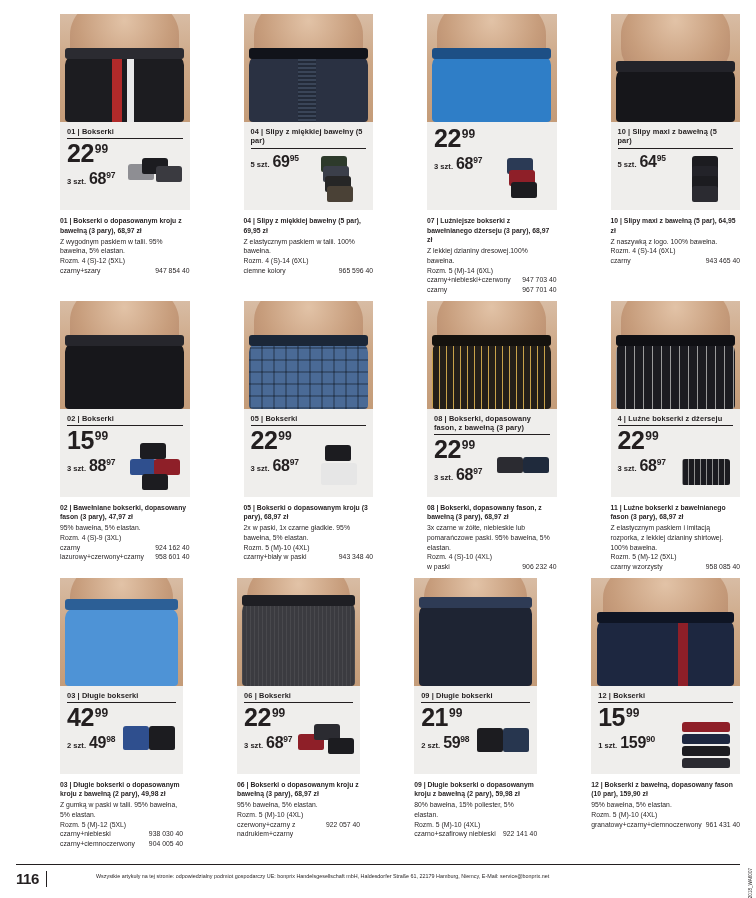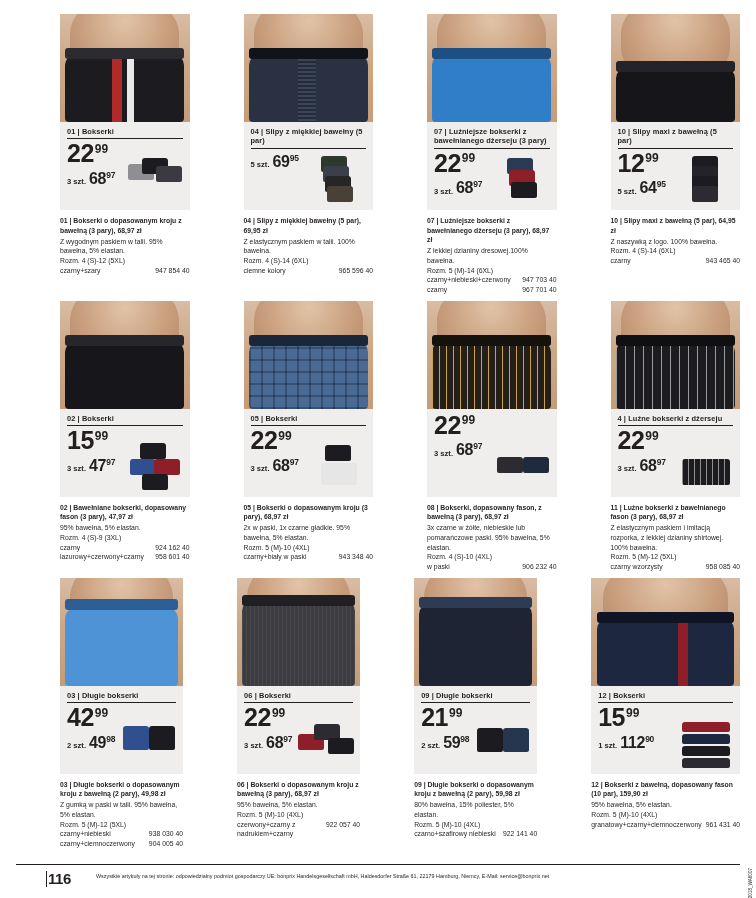--- a/index.html
+++ b/index.html
@@ -146,21 +146,20 @@
     position:absolute;
     left:16px; right:16px; top:0;
     border-top:1px solid #231f20;
   }
   .pagenum {
     position:absolute;
     left:16px; top:6px;
     font-size:15px;
     font-weight:bold;
     letter-spacing:-0.4px;
-    margin-left:32px;
   }
   .pagebar {
     position:absolute;
     left:46px; top:7px;
     width:1px; height:16px;
     background:#231f20;
   }
   .legal {
     position:absolute;
     left:96px; right:34px; top:9px;
@@ -257,24 +256,20 @@
     </div>
 
     <div class="card">
       <div class="photo">
         <div class="skin"></div>
         <div class="torso"></div>
         <div class="garment" style="background:#2f7ec7;"></div>
         <div class="waist" style="bottom:58%;background:#1d4f85;"></div>
       </div>
       <div class="infobox">
-        <div class="infohead">
-          <span>07</span> |
-          <span>Luźniejsze bokserki z bawełnianego dżerseju (3 pary)</span>
-        </div>
         <div class="price"><span>22</span><sup>99</sup></div>
         <div class="multi">
           <span>3 szt.</span>
           <span class="big"><span>68</span><sup>97</sup></span>
         </div>
         <div class="thumb">
           <div class="t" style="left:12px;top:2px;background:#2b3a55;"></div>
           <div class="t" style="left:14px;top:14px;background:#8e1f28;"></div>
           <div class="t" style="left:16px;top:26px;background:#1c1c20;"></div>
         </div>
@@ -299,21 +294,20 @@
         <div class="skin"></div>
         <div class="torso"></div>
         <div class="garment" style="background:#16161a;height:50%;"></div>
         <div class="waist" style="bottom:46%;background:#232329;"></div>
       </div>
       <div class="infobox">
         <div class="infohead">
           <span>10</span> |
           <span>Slipy maxi z bawełną (5 par)</span>
         </div>
-        <div class="price"><span>12</span><sup>99</sup></div>
         <div class="multi">
           <span>5 szt.</span>
           <span class="big"><span>64</span><sup>95</sup></span>
         </div>
         <div class="thumb">
           <div class="t" style="left:14px;top:0px;background:#1c1c20;"></div>
           <div class="t" style="left:14px;top:10px;background:#232329;"></div>
           <div class="t" style="left:14px;top:20px;background:#1c1c20;"></div>
           <div class="t" style="left:14px;top:30px;background:#2b2b31;"></div>
         </div>
@@ -340,21 +334,21 @@
         <div class="waist" style="bottom:58%;background:#26262c;"></div>
       </div>
       <div class="infobox">
         <div class="infohead">
           <span>02</span> |
           <span>Bokserki</span>
         </div>
         <div class="price"><span>15</span><sup>99</sup></div>
         <div class="multi">
           <span>3 szt.</span>
-          <span class="big"><span>47</span><sup>97</sup></span>
+          <span class="big"><span>88</span><sup>97</sup></span>
         </div>
         <div class="thumb">
           <div class="t" style="left:12px;top:0px;background:#1c1c20;"></div>
           <div class="t" style="left:2px;top:16px;background:#2f4f8e;"></div>
           <div class="t" style="left:26px;top:16px;background:#8e1f28;"></div>
           <div class="t" style="left:14px;top:31px;background:#1c1c20;"></div>
         </div>
       </div>
       <div class="desc">
         <div class="dtitle">02 | Bawełniane bokserki, dopasowany fason (3 pary), 47,97 zł</div>
@@ -405,20 +399,24 @@
     </div>
 
     <div class="card">
       <div class="photo">
         <div class="skin"></div>
         <div class="torso"></div>
         <div class="garment" style="background:#241f19;background-image:repeating-linear-gradient(90deg,#c8a24a 0 1px,transparent 1px 7px);"></div>
         <div class="waist" style="bottom:58%;background:#15120e;"></div>
       </div>
       <div class="infobox">
+        <div class="infohead">
+          <span>08</span> |
+          <span>Bokserki, dopasowany fason, z bawełną (3 pary)</span>
+        </div>
         <div class="price"><span>22</span><sup>99</sup></div>
         <div class="multi">
           <span>3 szt.</span>
           <span class="big"><span>68</span><sup>97</sup></span>
         </div>
         <div class="thumb">
           <div class="t" style="left:2px;top:14px;background:#2b2b31;"></div>
           <div class="t" style="left:28px;top:14px;background:#1f2a3c;"></div>
         </div>
       </div>
@@ -581,21 +579,21 @@
         <div class="waist" style="bottom:58%;background:#0f1524;"></div>
       </div>
       <div class="infobox">
         <div class="infohead">
           <span>12</span> |
           <span>Bokserki</span>
         </div>
         <div class="price"><span>15</span><sup>99</sup></div>
         <div class="multi">
           <span>1 szt.</span>
-          <span class="big"><span>112</span><sup>90</sup></span>
+          <span class="big"><span>159</span><sup>90</sup></span>
         </div>
         <div class="thumb">
           <div class="t" style="left:4px;top:2px;width:48px;height:10px;background:#8e1f28;"></div>
           <div class="t" style="left:4px;top:14px;width:48px;height:10px;background:#1d2740;"></div>
           <div class="t" style="left:4px;top:26px;width:48px;height:10px;background:#1c1c20;"></div>
           <div class="t" style="left:4px;top:38px;width:48px;height:10px;background:#2b2b31;"></div>
         </div>
       </div>
       <div class="desc">
         <div class="dtitle">12 | Bokserki z bawełną, dopasowany fason (10 par), 159,90 zł</div>

